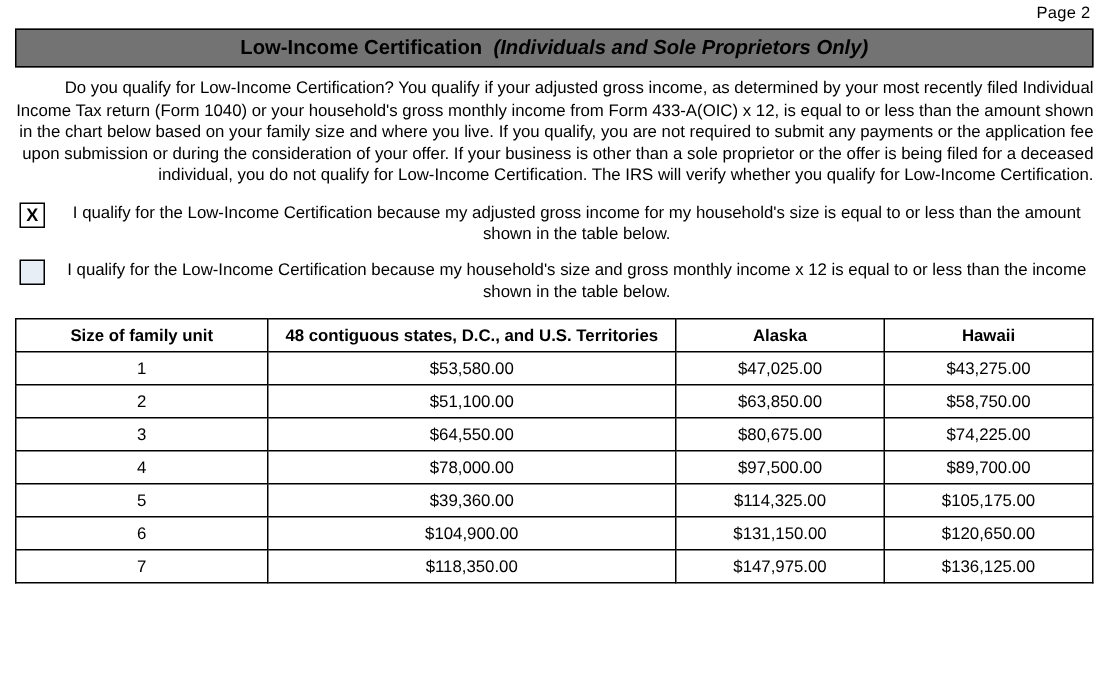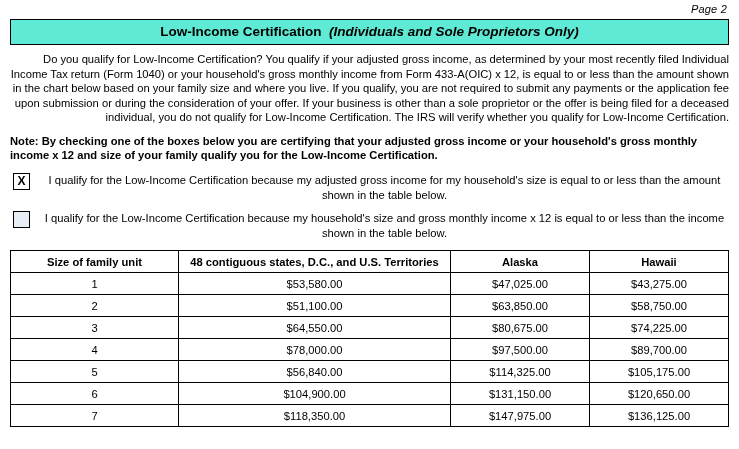--- a/index.html
+++ b/index.html
@@ -20,24 +20,23 @@
     width: 739px;
     height: 449px;
     box-sizing: border-box;
     padding: 0 10px;
   }
   .page-number {
     text-align: right;
     font-size: 11px;
     padding: 3px 2px 4px 0;
     letter-spacing: 0.2px;
-    font-style: italic;
   }
   .section-header {
-    background: #5eead4;
+    background: #737373;
     border: 1px solid #000000;
     text-align: center;
     padding: 4px 0 5px 0;
     font-size: 13.5px;
     font-weight: bold;
   }
   .section-header .sub {
     font-style: italic;
     font-weight: bold;
   }
@@ -121,21 +120,20 @@
 <div class="page">
 
   <div class="page-number">Page 2</div>
 
   <div class="section-header">
     <span>Low-Income Certification</span><span class="sub">&nbsp;&nbsp;</span><span class="sub">(Individuals and Sole Proprietors Only)</span>
   </div>
 
   <div class="para">Do you qualify for Low-Income Certification? You qualify if your adjusted gross income, as determined by your most recently filed Individual Income Tax return (Form 1040) or your household's gross monthly income from Form 433-A(OIC) x 12, is equal to or less than the amount shown in the chart below based on your family size and where you live. If you qualify, you are not required to submit any payments or the application fee upon submission or during the consideration of your  offer. If your business is other than a sole proprietor or the offer is being filed for a deceased individual, you do not qualify for Low-Income Certification. The IRS will verify whether you qualify for Low-Income Certification.</div>
 
-  <div class="para-note">Note: By checking one of the boxes below you are certifying that your adjusted gross income or your household's gross monthly income x 12 and size of your family qualify you for the Low-Income Certification.</div>
 
   <div class="checkbox-row">
     <div class="checkbox checked">X</div>
     <div class="checkbox-text">I qualify for the Low-Income Certification because my adjusted gross income for my household's size is equal to or less than the amount shown in the table below.</div>
   </div>
 
   <div class="checkbox-row second">
     <div class="checkbox"></div>
     <div class="checkbox-text">I qualify for the Low-Income Certification because my household's size and gross monthly income x 12 is equal to or less than the income shown in the table below.</div>
   </div>
@@ -176,21 +174,21 @@
         <td>$74,225.00</td>
       </tr>
       <tr>
         <td>4</td>
         <td>$78,000.00</td>
         <td>$97,500.00</td>
         <td>$89,700.00</td>
       </tr>
       <tr>
         <td>5</td>
-        <td>$56,840.00</td>
+        <td>$39,360.00</td>
         <td>$114,325.00</td>
         <td>$105,175.00</td>
       </tr>
       <tr>
         <td>6</td>
         <td>$104,900.00</td>
         <td>$131,150.00</td>
         <td>$120,650.00</td>
       </tr>
       <tr>

